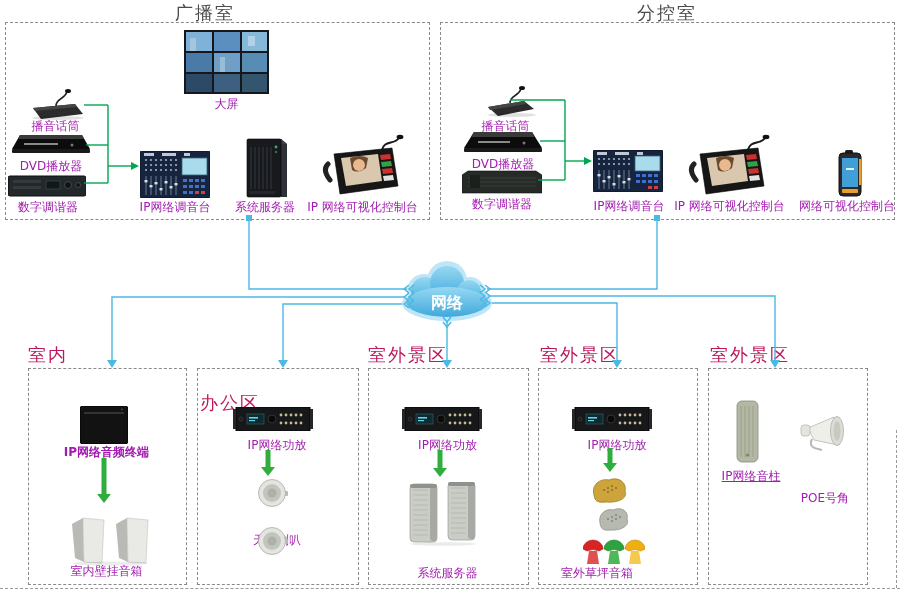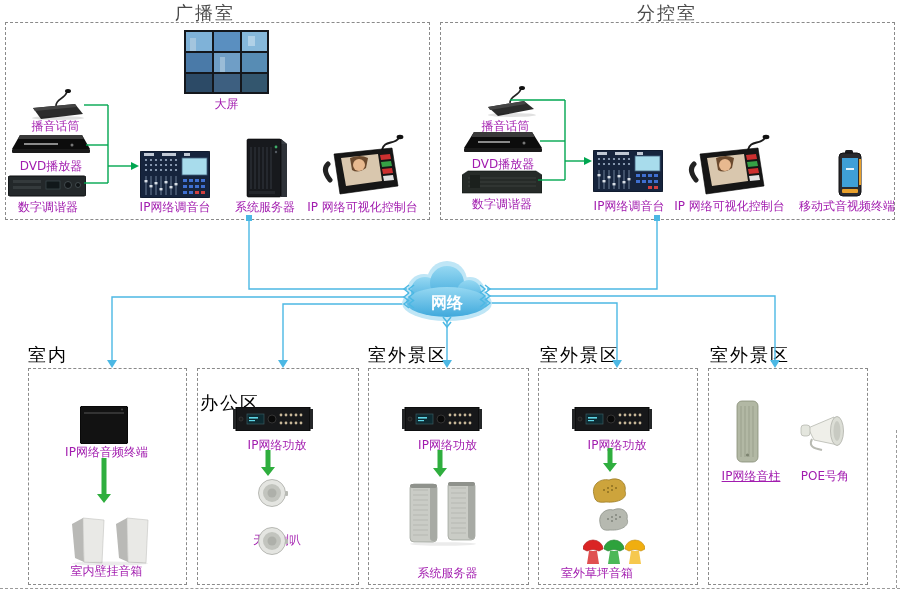--- a/index.html
+++ b/index.html
@@ -3,21 +3,21 @@
 <meta charset="utf-8">
 <style>
   html,body{margin:0;padding:0;background:#fff;}
   #stage{
     position:relative;width:900px;height:591px;background:#fff;overflow:hidden;
     font-family:"DejaVu Sans","Liberation Sans",sans-serif;
   }
   .roombox{position:absolute;border:1px dashed #8a8a8a;background:transparent;}
   .zonebox{position:absolute;border:1px dashed #8a8a8a;top:368px;height:215px;}
   .roomtitle{position:absolute;top:1px;font-size:18px;color:#4a4a4a;letter-spacing:2px;text-align:center;}
-  .zonetitle{position:absolute;top:343px;font-size:18px;color:#000000;letter-spacing:2px;}
+  .zonetitle{position:absolute;top:343px;font-size:18px;color:#be185d;letter-spacing:2px;}
   .lbl{position:absolute;font-size:12px;color:#a21caf;text-align:center;white-space:nowrap;}
   .dev{position:absolute;line-height:0;}
   #wires{position:absolute;left:0;top:0;z-index:3;pointer-events:none;}
   .frameline{position:absolute;border:0;}
   #frame-bottom{left:0;top:588px;width:900px;border-top:1px dashed #9a9a9a;}
   #frame-right{left:896px;top:430px;height:158px;border-left:1px dashed #9a9a9a;}
   .z2{z-index:2;}
 </style>
 </head>
 <body>
@@ -316,30 +316,30 @@
   <div class="dev z2" style="left:836px;top:150px;">
     <svg width="28" height="48" viewBox="0 0 28 48">
       <rect x="9" y="0" width="8" height="4" rx="1.5" fill="#1e1e22"></rect>
       <rect x="3" y="3" width="22" height="43" rx="4" fill="#2a2a2e" stroke="#101012"></rect>
       <rect x="6" y="8" width="16" height="29" fill="#3f9fd6"></rect>
       <rect x="10" y="18" width="8" height="2" fill="#e8f4fa"></rect>
       <rect x="6" y="39" width="16" height="4" rx="1" fill="#e8a02a"></rect>
       <rect x="23" y="9" width="2" height="26" fill="#e8a02a"></rect>
     </svg>
   </div>
-  <div class="lbl" style="left:798px;top:198px;width:98px;">移动式音视频终端</div>
+  <div class="lbl" style="left:798px;top:198px;width:98px;">网络可视化控制台</div>
 
   <div class="dev z2" style="left:80px;top:406px;">
     <svg width="48" height="38" viewBox="0 0 48 38">
       <rect x="0" y="0" width="48" height="38" rx="3" fill="#121212" stroke="#000"></rect>
       <rect x="4" y="6" width="40" height="2" fill="#333"></rect>
       <circle cx="42" cy="3.5" r="1" fill="#444"></circle>
     </svg>
   </div>
-  <div class="lbl" style="left:28px;top:444px;width:157px;">IP网络音频终端</div>
+  <div class="lbl" style="left:28px;top:444px;width:157px;font-weight:bold;">IP网络音频终端</div>
   <div class="dev z2" style="left:70px;top:516px;">
     <svg width="82" height="50" viewBox="0 0 82 50">
       <g>
         <polygon points="2,8 13,2 14,46 5,42" fill="#b9b9b6"></polygon>
         <polygon points="13,2 34,4 32,47 14,46" fill="#e9e9e6" stroke="#c2c2bf" stroke-width="0.6"></polygon>
       </g>
       <g transform="translate(44,0)">
         <polygon points="2,8 13,2 14,46 5,42" fill="#b9b9b6"></polygon>
         <polygon points="13,2 34,4 32,47 14,46" fill="#e9e9e6" stroke="#c2c2bf" stroke-width="0.6"></polygon>
       </g>
@@ -542,21 +542,21 @@
   <div class="lbl" style="left:710px;top:468px;width:82px;text-decoration:underline;">IP网络音柱</div>
   <div class="dev z2" style="left:800px;top:412px;">
     <svg width="48" height="44" viewBox="0 0 48 44">
       <polygon points="8,16 34,5 38,33 14,28" fill="#efefe9" stroke="#b5b7af" stroke-width="0.8"></polygon>
       <ellipse cx="37" cy="19" rx="6.5" ry="14.5" fill="#dcded6" stroke="#aeb0a8" stroke-width="0.8"></ellipse>
       <ellipse cx="37" cy="19" rx="3.5" ry="10" fill="#c8cac2"></ellipse>
       <rect x="1" y="13" width="9" height="11" rx="3" fill="#e4e6de" stroke="#b0b2aa" stroke-width="0.7"></rect>
       <path d="M12,27 q-4,8 6,10 l4,1" stroke="#b8bab2" stroke-width="2" fill="none"></path>
     </svg>
   </div>
-  <div class="lbl" style="left:793px;top:468px;width:64px;">POE号角</div>
+  <div class="lbl" style="left:793px;top:490px;width:64px;">POE号角</div>
 
   <svg id="wires" width="900" height="591" viewBox="0 0 900 591">
     <defs>
       <linearGradient id="cloudg" x1="0" y1="0" x2="0" y2="1">
         <stop offset="0" stop-color="#96d8f2"></stop>
           <stop offset="1" stop-color="#3fa9dc"></stop>
       </linearGradient>
     </defs>
 
     <g stroke="#4cb8e4" stroke-width="1.4" fill="none">

